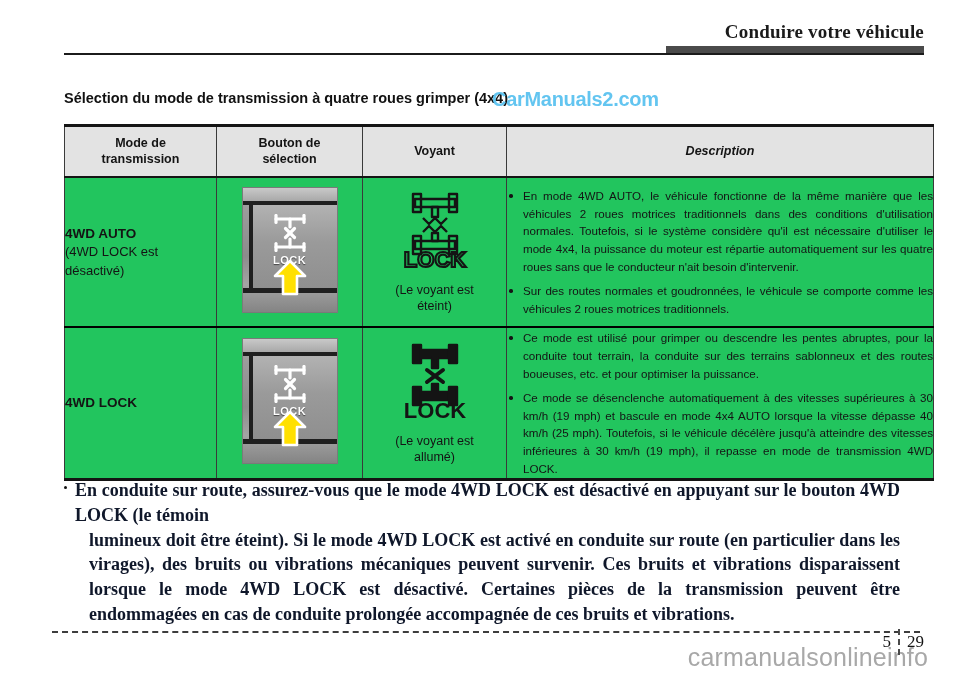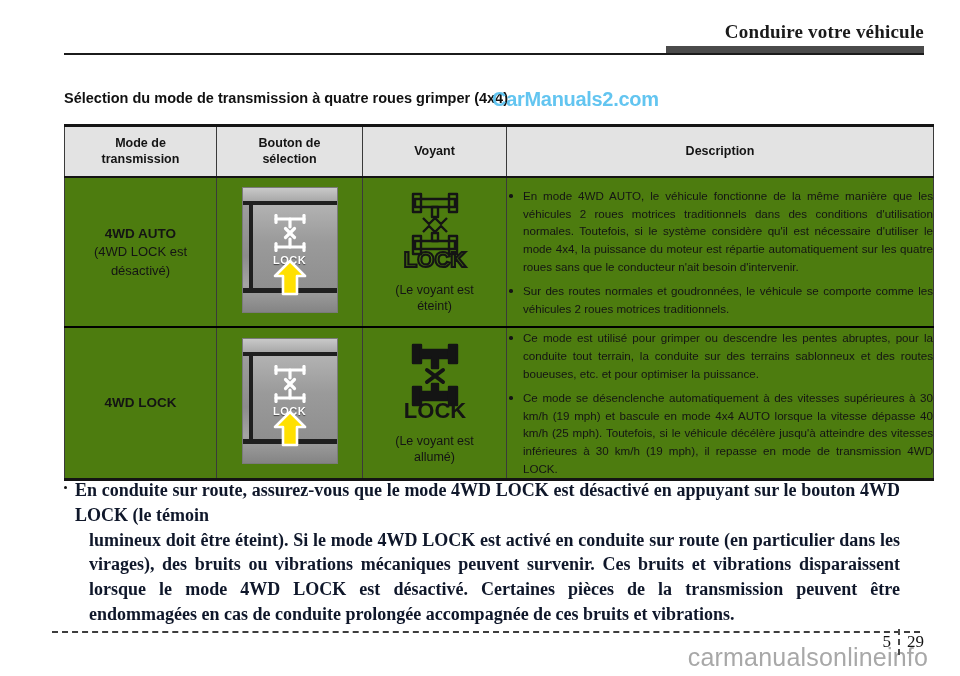--- a/index.html
+++ b/index.html
@@ -76,21 +76,21 @@
   .mode-table {
     position: absolute;
     left: 64px;
     top: 124px;
     width: 833px;
     border-collapse: collapse;
     table-layout: fixed;
   }
   .mode-table td, .mode-table th {
     border: 1px solid #3a3a3a;
-    background: #4d7c0f;
+    background: #22c55e;
     vertical-align: middle;
     padding: 0;
   }
   .mode-table thead th {
     border-top: 3px solid #141414;
     border-bottom: 2px solid #141414;
     background: #e3e3e3;
     font-size: 12.5px;
     font-weight: bold;
     line-height: 1.25;
@@ -100,24 +100,24 @@
   }
   .mode-table tbody tr.row-auto td { height: 148px; }
   .mode-table tbody tr.row-lock td {
     height: 150px;
     border-top: 2px solid #000000;
     border-bottom: 3px solid #141414;
   }
   .col-mode  { width: 143px; }
   .col-btn   { width: 137px; }
   .col-ind   { width: 135px; }
-  .col-desc  { width: 418px; }
+  .col-desc  { width: 418px; font-style: italic; }
 
   .mode-cell {
-    text-align: center;
+    text-align: left;
     font-size: 13px;
     line-height: 1.45;
     color: #141414;
     padding: 4px 6px;
   }
   .mode-cell .mode-name { font-weight: bold; font-size: 13.5px; }
   .mode-cell .mode-sub  { font-weight: normal; }
 
   
   .btn-photo-wrap { text-align: center; }

